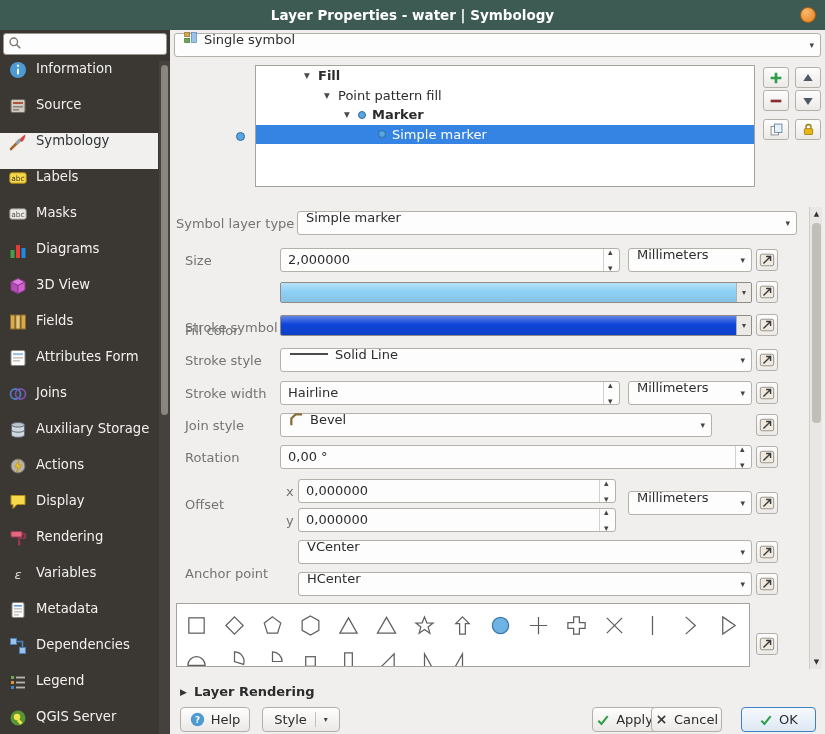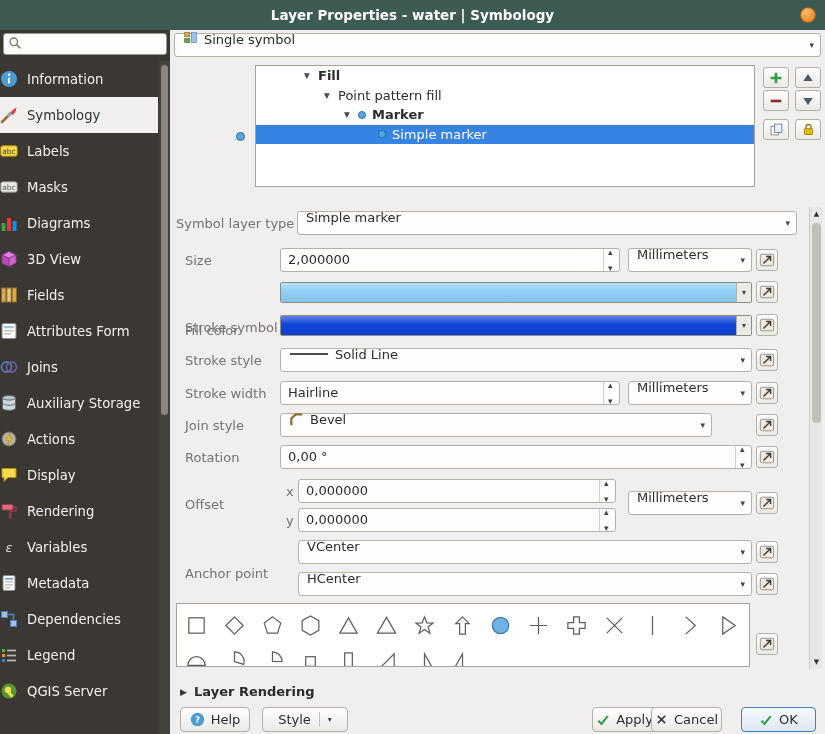--- a/index.html
+++ b/index.html
@@ -12,21 +12,21 @@
   .titlebar .title { display:block; text-align:center; line-height:30px; color:#ffffff; font-weight:bold; font-size:13.5px; }
   .close-btn { position:absolute; right:9px; top:7px; width:16px; height:16px; border-radius:50%;
     background:radial-gradient(circle at 35% 30%, #f8b96e, #ec8f31 70%, #c96f1d); border:1px solid #a85f16; cursor:pointer; }
 
   
   .sidebar { position:absolute; left:0; top:30px; width:170px; height:704px; background:#3b3834; }
   .search-box { position:absolute; left:3px; top:3px; width:164px; height:22px; background:#fdfdfd;
     border:1px solid #9a968f; border-radius:3px; display:flex; align-items:center; padding:0 4px; gap:4px; }
   .search-box input { border:none; outline:none; background:transparent; width:130px; font-size:13px; font-family:inherit; }
   .sb-list { position:absolute; left:0; top:31px; width:158px; }
-  .sb-item { height:36px; display:flex; align-items:center; gap:9px; color:#f2f1ef; cursor:pointer; }
+  .sb-item { height:36px; display:flex; gap:9px; padding-left:9px; color:#f2f1ef; cursor:pointer; }
   .sb-item.sel { background:#f1f0ee; color:#2e3436; }
   .sb-ico { width:18px; height:18px; flex:0 0 18px; }
   .sb-ico svg { display:block; }
   .sb-lbl { font-size:13.2px; white-space:nowrap; }
   .sb-scroll { position:absolute; right:0; top:31px; width:11px; height:673px; background:#45423d; }
   .sb-thumb { position:absolute; left:2px; top:4px; width:7px; height:350px; border-radius:4px; background:#8a857f; }
 
   
   .lbl { position:absolute; font-size:13px; color:#737373; white-space:nowrap; }
   .combo, .spin { position:absolute; height:24px; background:#fdfdfd; border:1px solid #b4b0aa; border-radius:3px; }
@@ -101,20 +101,31 @@
         <div class="sb-item">
           <span class="sb-ico">
             <svg viewBox="0 0 18 18" width="18" height="18">
               <circle cx="9" cy="9" r="8" fill="#4e9bd4"></circle>
               <rect x="8" y="7.5" width="2" height="6" rx="1" fill="#fff"></rect>
               <circle cx="9" cy="4.8" r="1.2" fill="#fff"></circle>
             </svg>
           </span>
           <span class="sb-lbl">Information</span>
         </div>
+        <div class="sb-item">
+          <span class="sb-ico">
+            <svg viewBox="0 0 18 18" width="18" height="18">
+              <rect x="2" y="2.5" width="14" height="13" rx="1.5" fill="#cfc9bf" stroke="#6f6a60"></rect>
+              <rect x="4" y="5" width="10" height="2" fill="#b0543e"></rect>
+              <rect x="4" y="9" width="10" height="1.6" fill="#8d877d"></rect>
+              <rect x="4" y="12" width="6" height="1.6" fill="#8d877d"></rect>
+            </svg>
+          </span>
+          <span class="sb-lbl">Source</span>
+        </div>
         <div class="sb-item sel">
           <span class="sb-ico">
             <svg viewBox="0 0 18 18" width="18" height="18">
               <path d="M2 16 L8 10" stroke="#a5682a" stroke-width="2.6" stroke-linecap="round"></path>
               <path d="M8.5 9.5 L11 7" stroke="#9aa0a6" stroke-width="3.2" stroke-linecap="round"></path>
               <path d="M11 7 C12 4 14 3 16.5 1.5 C16 5 15 7.5 12.5 9 Z" fill="#d64541"></path>
             </svg>
           </span>
           <span class="sb-lbl">Symbology</span>
         </div>
@@ -629,21 +640,21 @@
   <span class="lr-exp">▶</span>
   <span class="lr-lbl">Layer Rendering</span>
 
   <div class="btn" style="left:180px;top:707px;width:70px;">
     <svg viewBox="0 0 18 18" width="15" height="15">
         <circle cx="9" cy="9" r="8" fill="#4e9bd4"></circle>
         <text x="9" y="13" font-size="10.5" text-anchor="middle" fill="#fff" font-weight="bold">?</text>
       </svg>
     <span>Help</span>
   </div>
-  <div class="btn" style="left:262px;top:707px;width:86px;">
+  <div class="btn" style="left:262px;top:707px;width:78px;">
     <span>Style</span>
     <span class="sep"></span>
     <span class="dn">▾</span>
   </div>
   <div class="btn" style="left:592px;top:707px;width:65px;">
     <svg viewBox="0 0 18 18" width="14" height="14">
         <path d="M3 10 L7 14 L15 4" fill="none" stroke="#2e9e49" stroke-width="2.6"></path>
       </svg>
     <span>Apply</span>
   </div>

